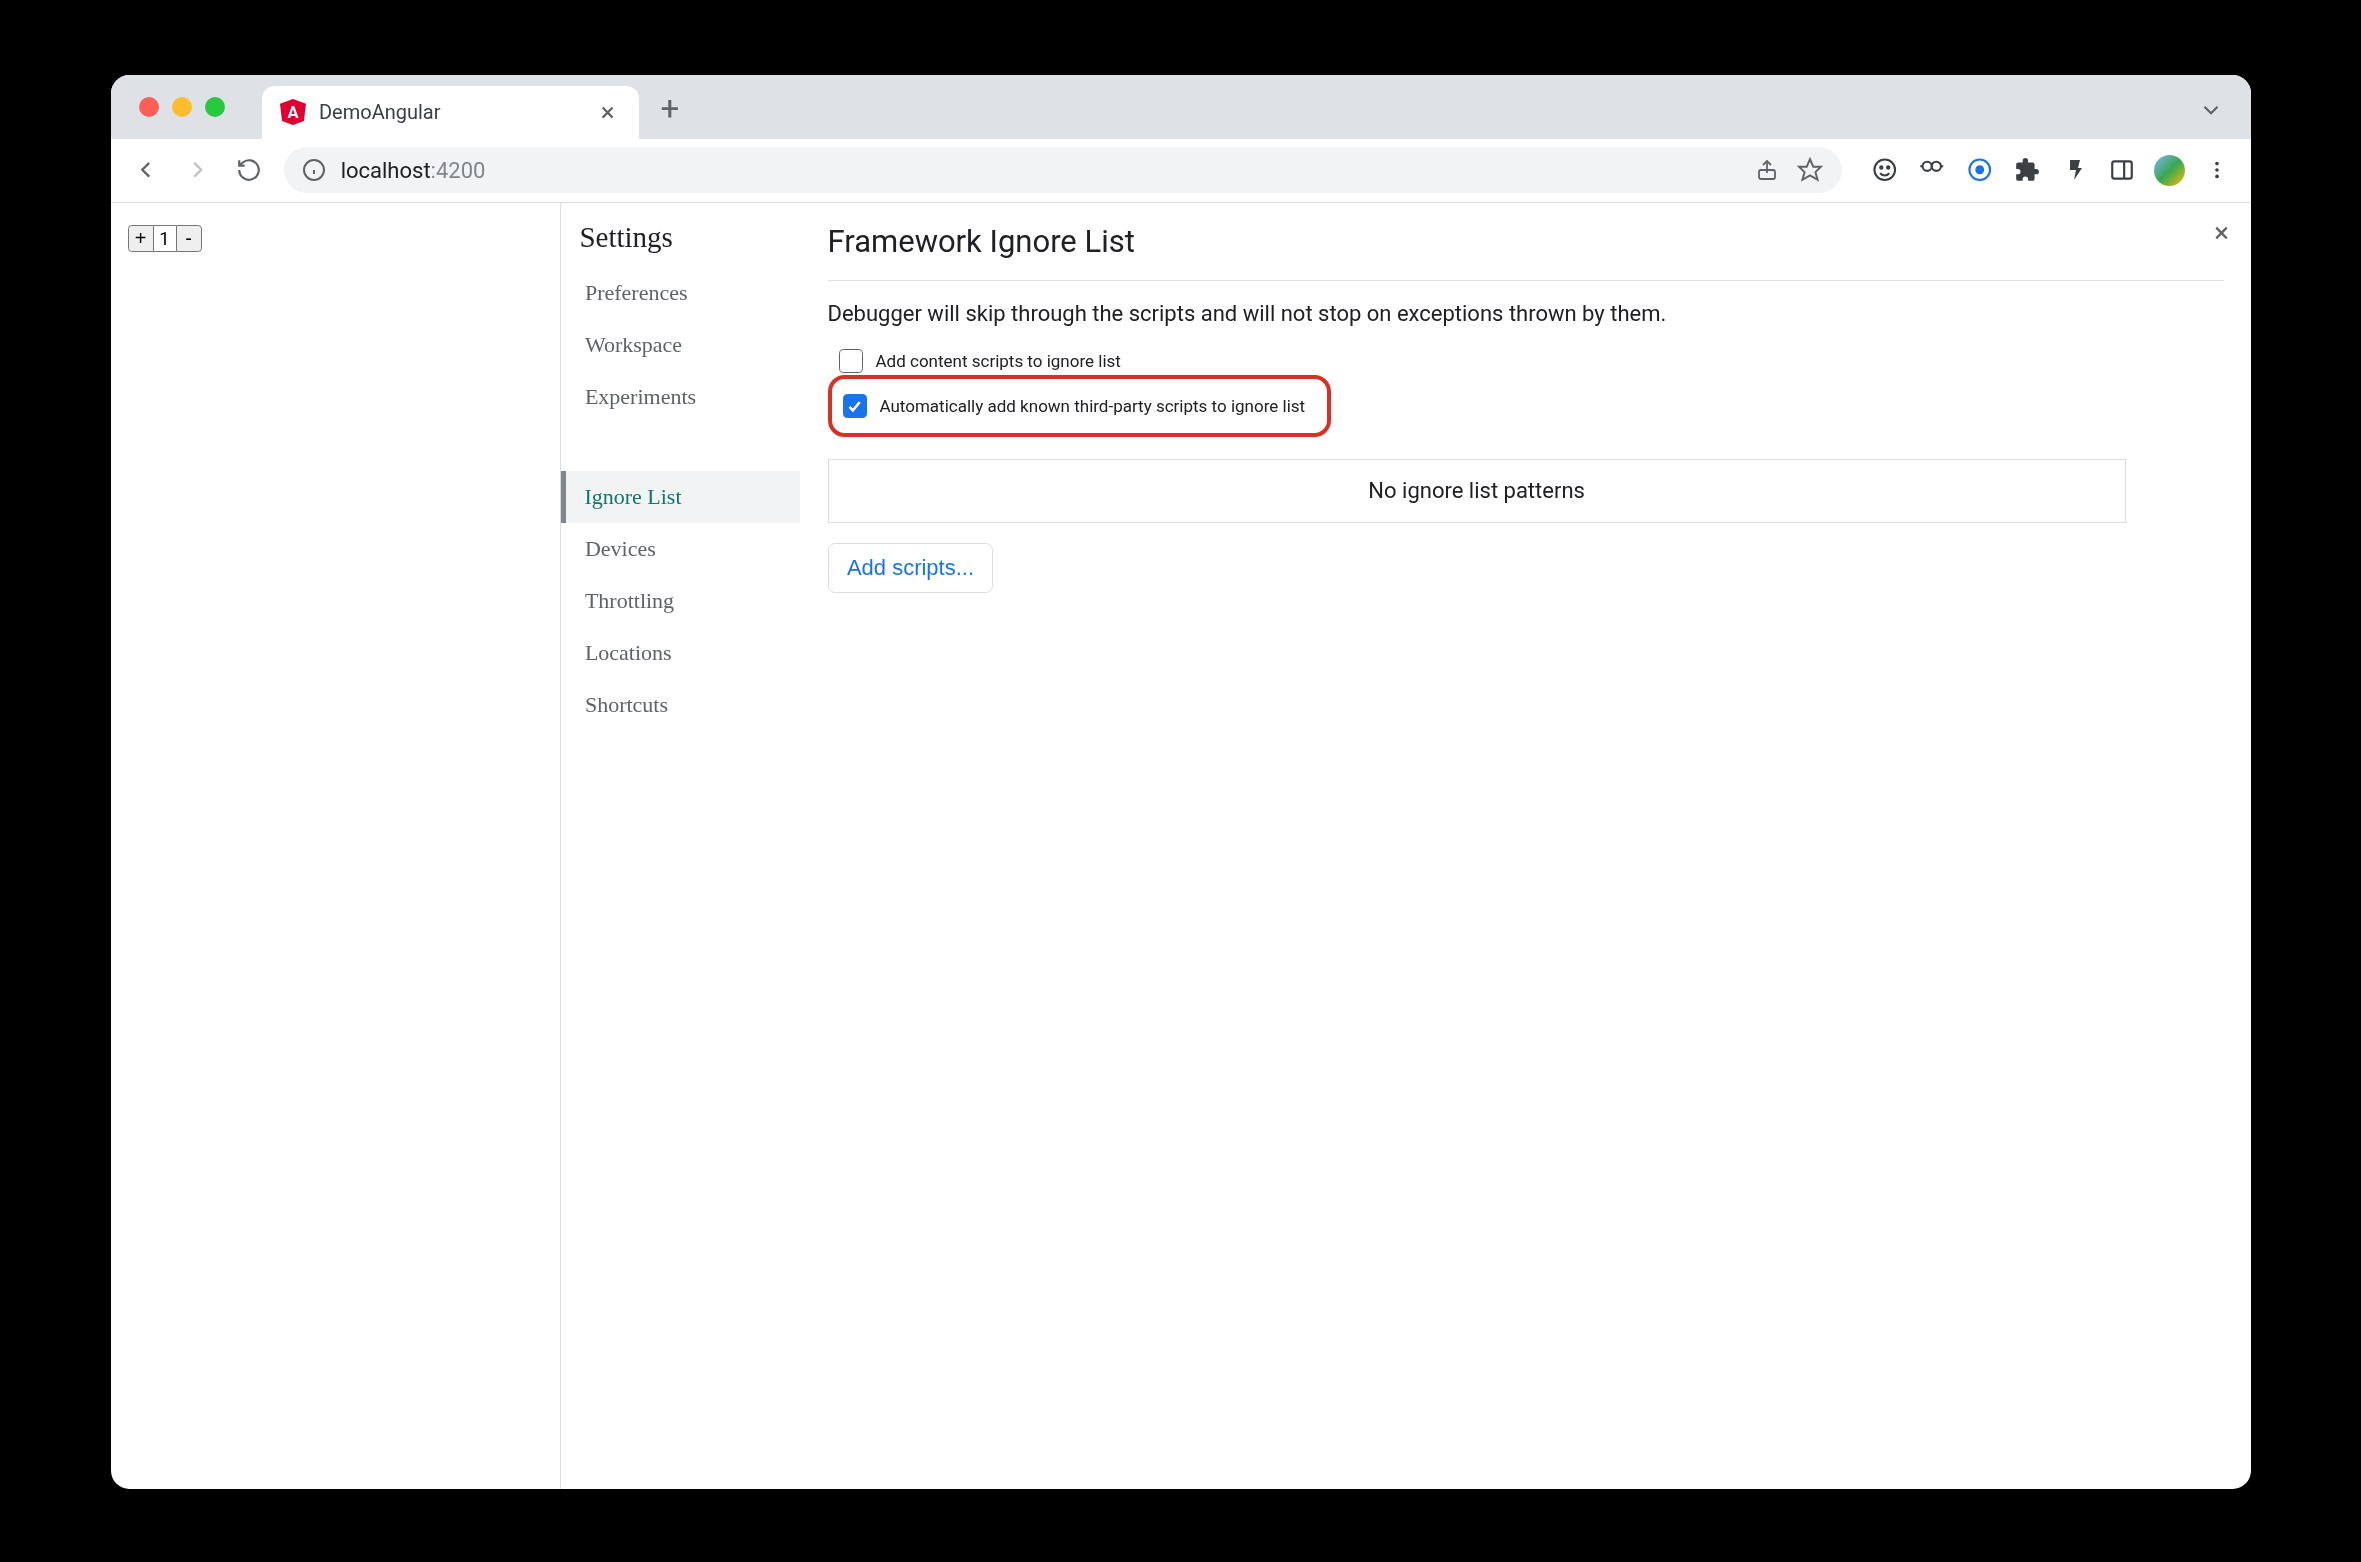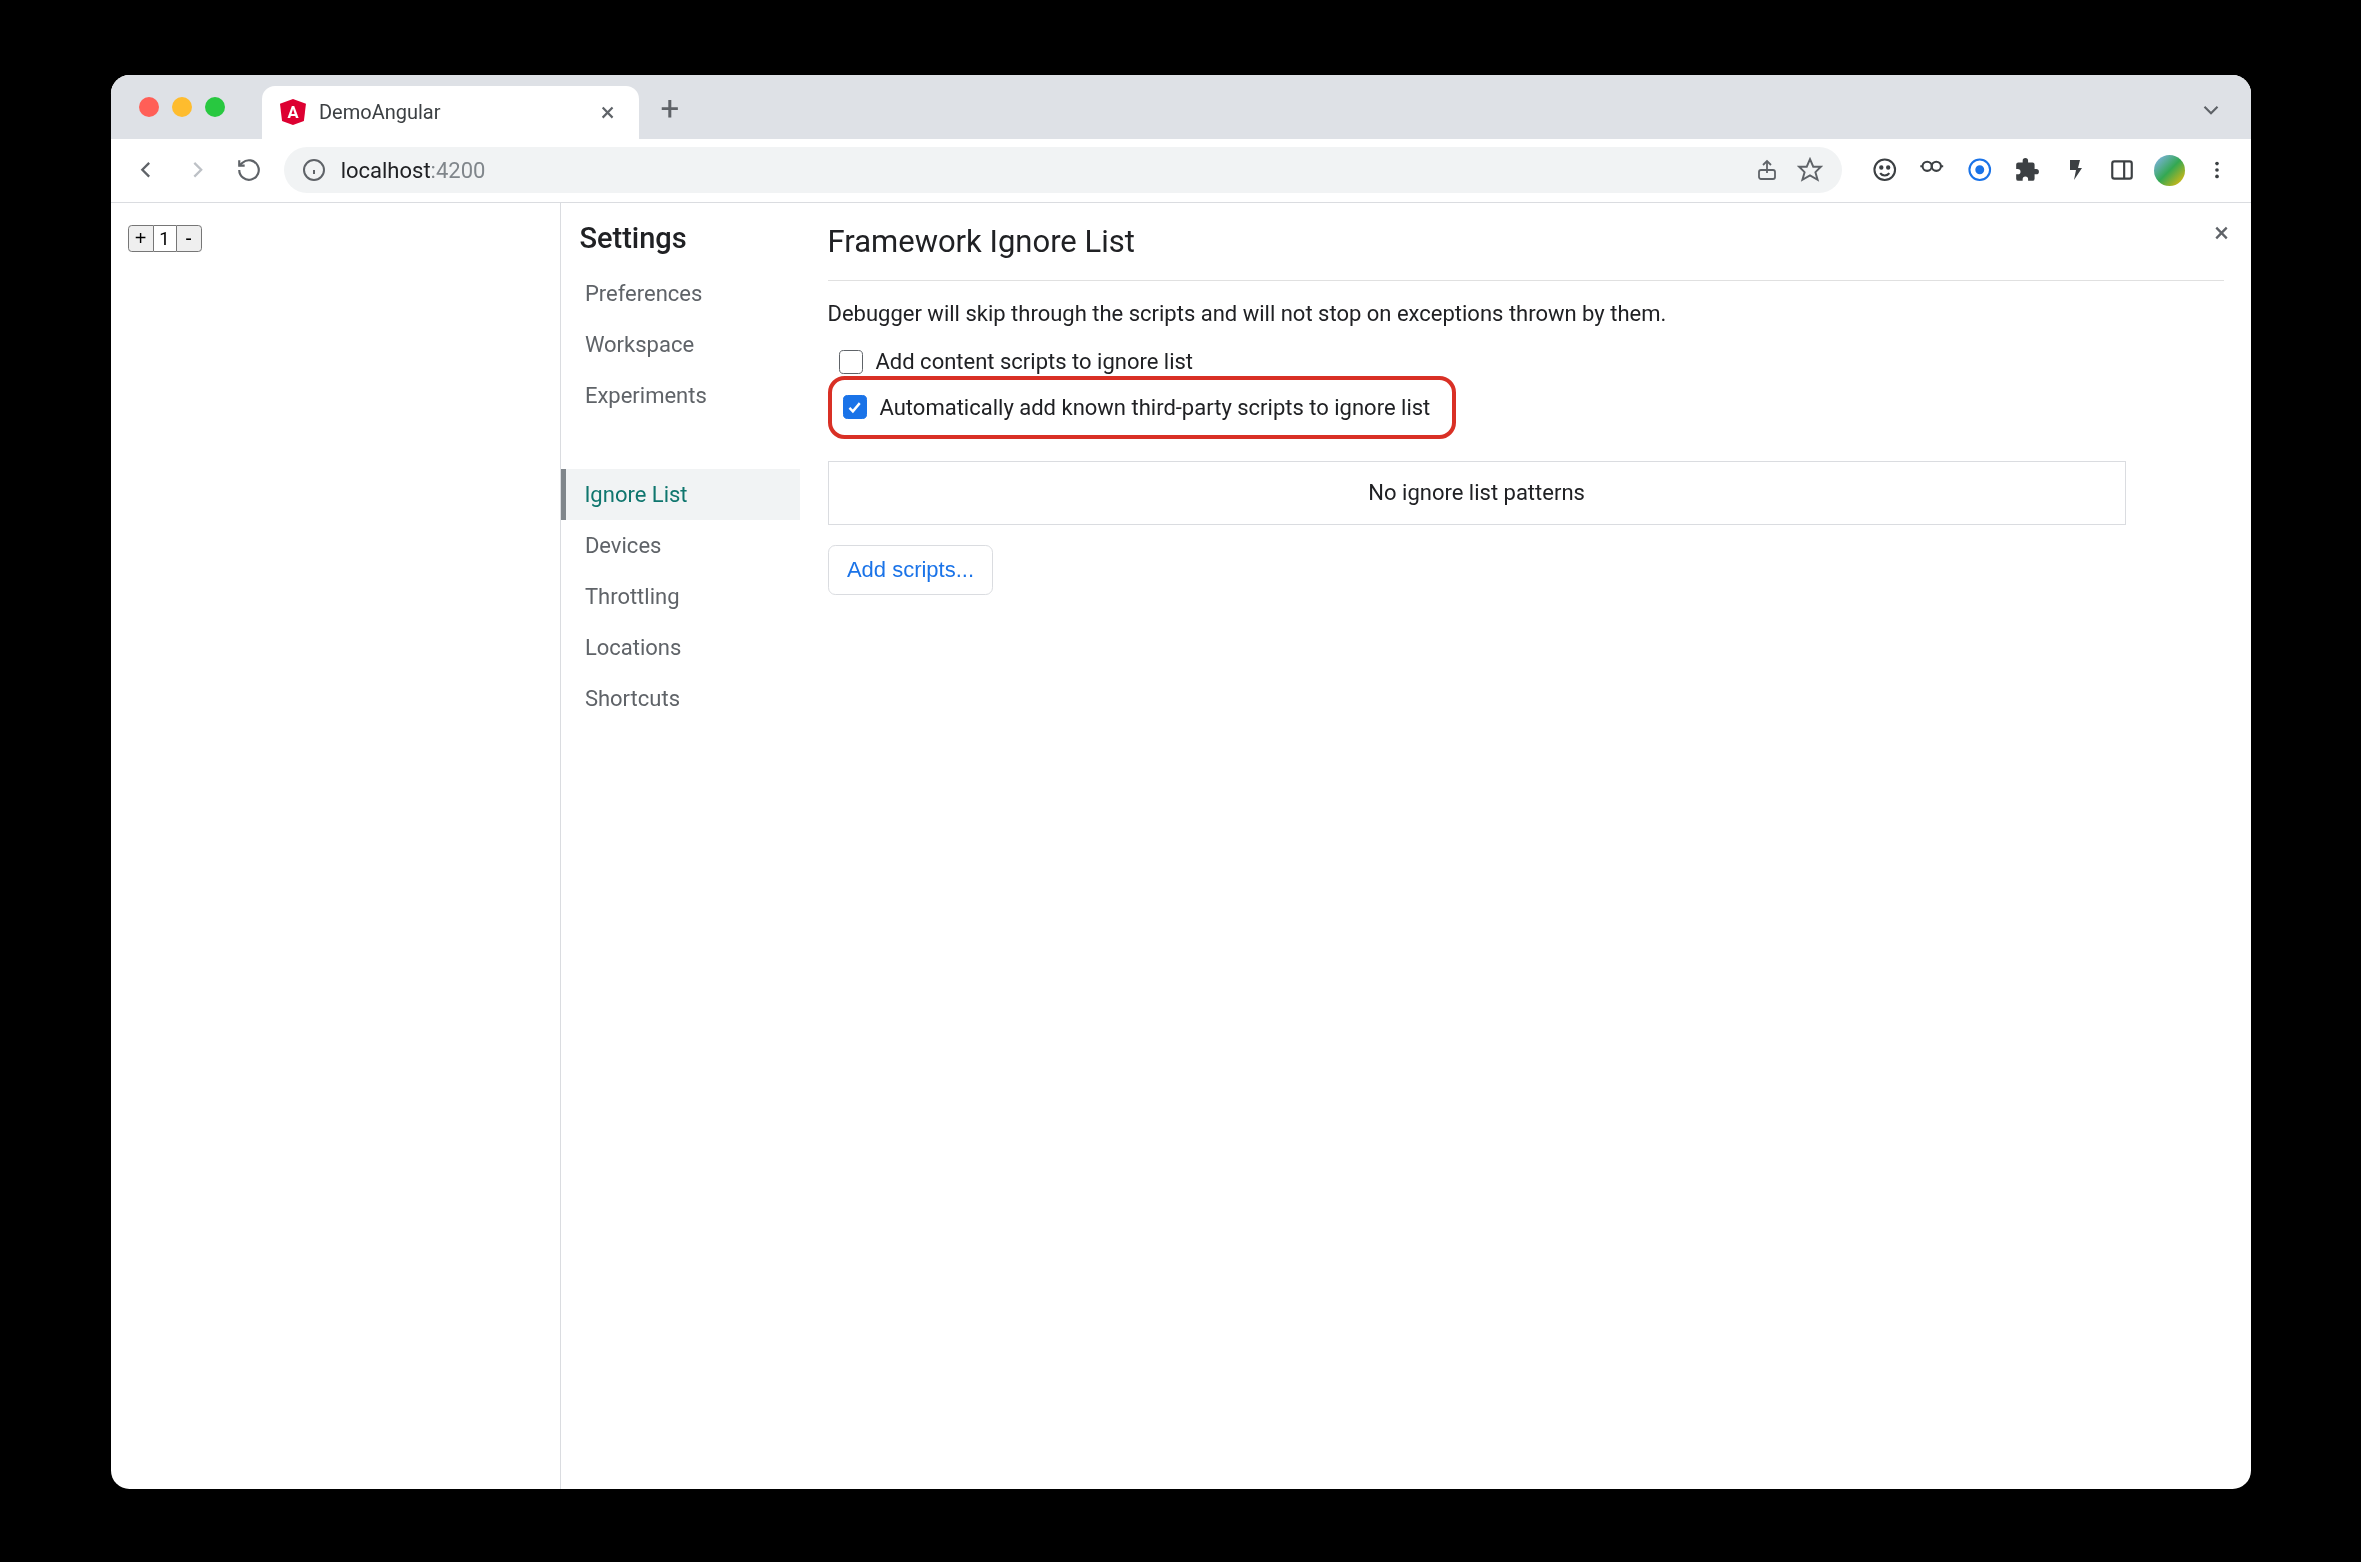--- a/index.html
+++ b/index.html
@@ -102,42 +102,42 @@
       width:26px; height:27.5px;
       font-size:20px;
       display:flex; align-items:center; justify-content:center;
       cursor:pointer;
       font-family: Arial, sans-serif;
     }
     .counter-btn:first-child { border-radius: 3.7px 0 0 3.7px; }
     .counter-btn:last-child { border-radius: 0 3.7px 3.7px 0; }
     .counter-val { border-top:0.9px solid #767676; border-bottom:0.9px solid #767676; width:22px; height:27.5px; display:flex;align-items:center;justify-content:center; font-size:18.4px;}
     .devtools { flex:1; display:flex; position:relative;}
-    .settings-panel { width:239px; padding: 18.4px 0 0 18.4px;}
+    .settings-panel { width:239px; padding: 18.4px 0 0 18.4px; font-family: Liberation Serif, serif;}
     .settings-title { font-size: 29px; font-weight:500; color:#202124; margin-bottom: 13px;}
     .settings-nav { display:flex; flex-direction:column; }
     .settings-item {
       font-size: 22px;
       color:#5f6368;
       padding: 13px 0 13px 5.5px;
       cursor:pointer;
     }
     .settings-item.active {
       color:#0f766e;
       background:#f1f3f4;
       border-left: 5.5px solid #80868b;
       margin-left:-18.4px;
       padding-left: 18.4px;
       margin-top: 48px;
     }
     .main-panel { flex:1; padding: 20px 27.5px 0 27.5px; position:relative;}
     .panel-title { font-size: 31px; color:#202124; margin-bottom: 20px; }
     .panel-hr { border:none; border-top:0.9px solid #e0e0e0; margin-bottom: 20px;}
     .panel-desc { font-size: 22px; color:#202124; margin-bottom: 18.4px;}
-    .checkbox-row { display:flex; align-items:center; gap:13px; font-size:22px; color:#202124; padding: 5.5px 5.5px;}
+    .checkbox-row { display:flex; align-items:center; gap:13px; font-size:17px; color:#202124; padding: 5.5px 5.5px;}
     .cb {
       width:24px; height:24px; border:1.8px solid #5f6368; border-radius:4.6px;
       display:flex; align-items:center; justify-content:center;
       cursor:pointer; flex-shrink:0;
     }
     .cb.checked { background:#1a73e8; border-color:#1a73e8; color:#fff;}
     .highlight {
       border: 4.6px solid #d93025;
       border-radius: 16.5px;
       padding: 9.2px 16.5px 9.2px 5.5px;

